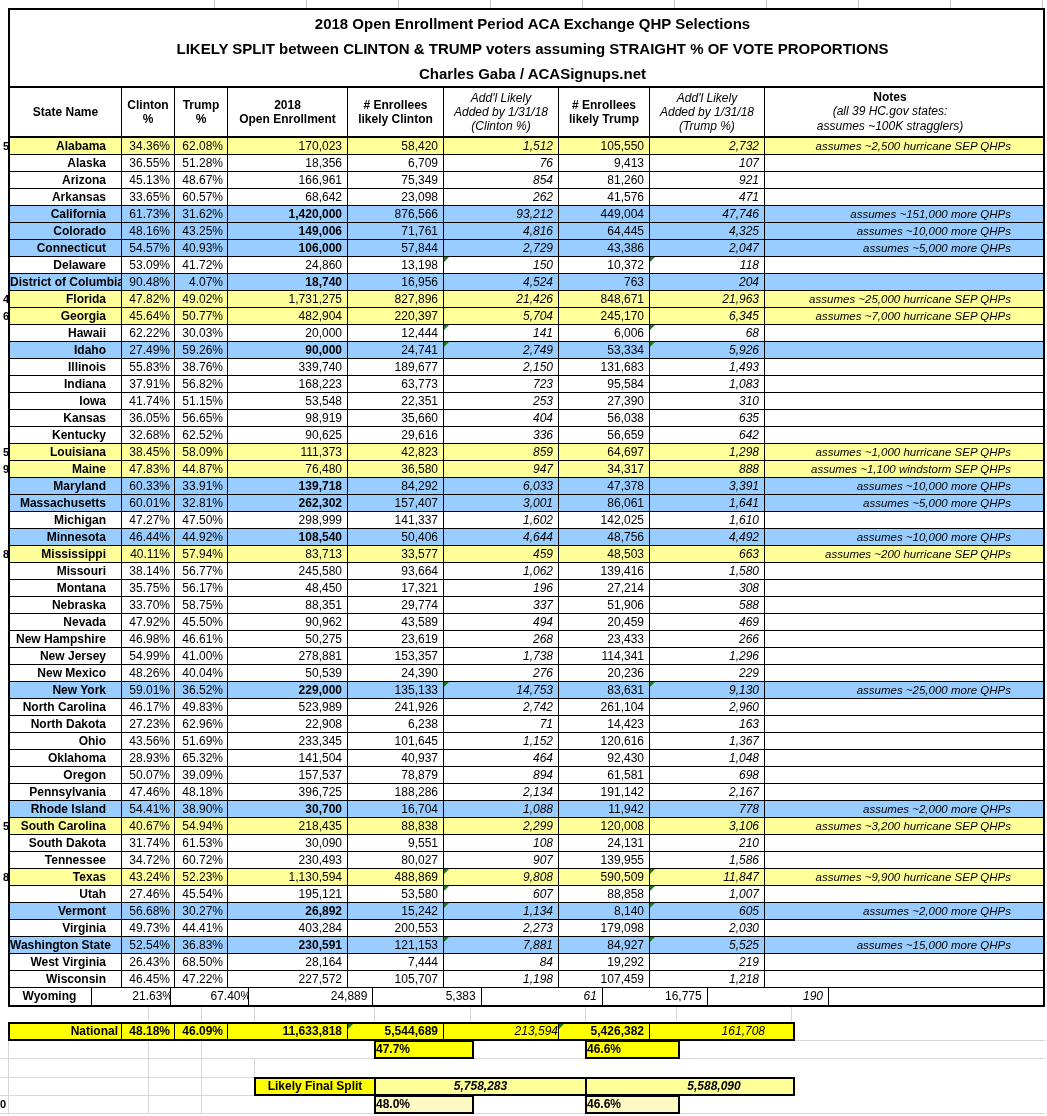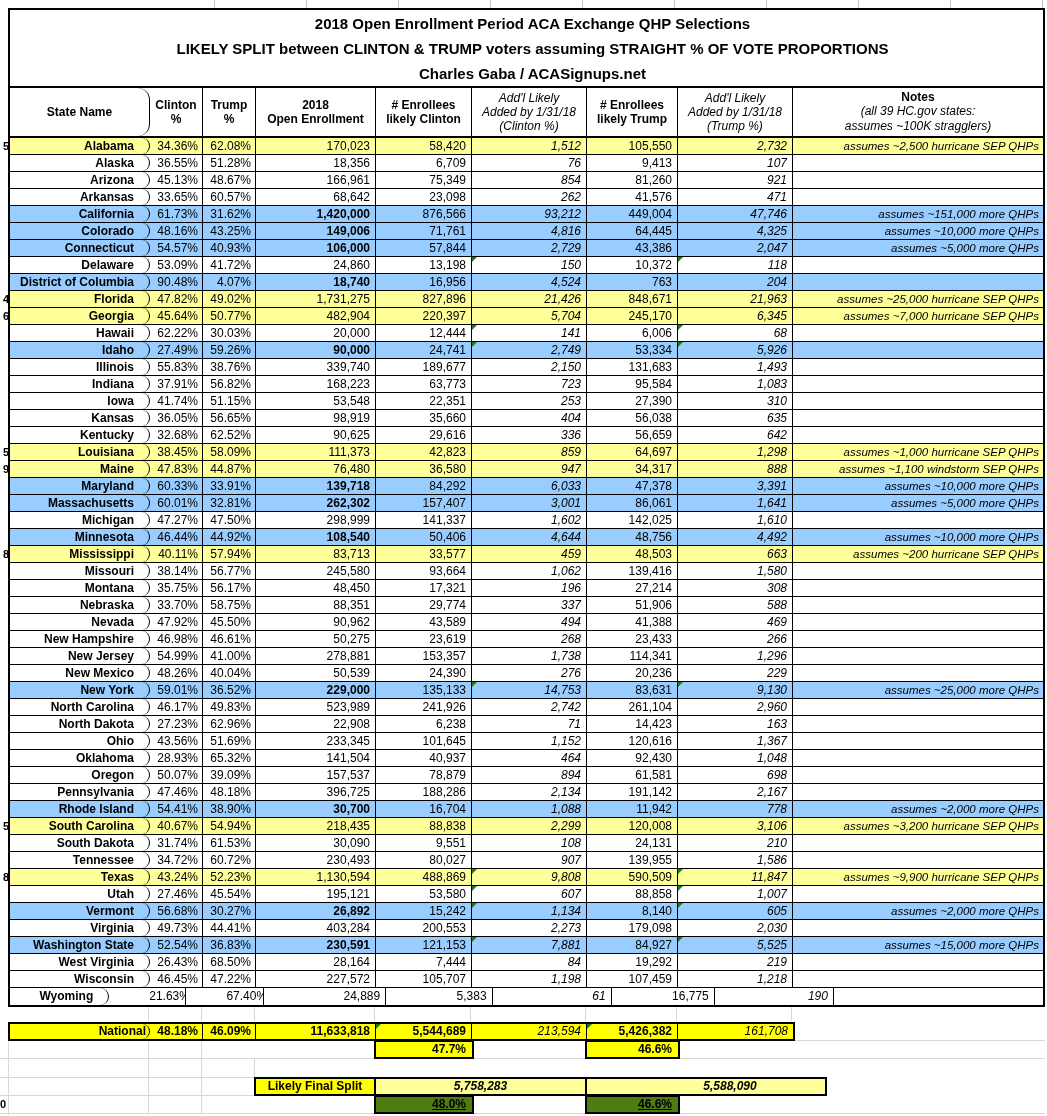--- a/index.html
+++ b/index.html
@@ -28,21 +28,21 @@
   .hdr .cell{
     display:flex;flex-direction:column;justify-content:center;align-items:center;
     white-space:pre-line;line-height:14px;font-weight:bold;padding:0 1px;
   }
   .hdr .it{font-weight:normal;font-style:italic;}
   .hdr .noteshdr .sub{font-weight:normal;font-style:italic;white-space:pre-line;line-height:15px;}
   .cell{
     box-sizing:border-box;border-right:1px solid #000;overflow:hidden;
     white-space:nowrap;position:relative;
   }
-  .c0{width:140px;border-radius:12px;} .c1{width:53px;} .c2{width:53px;} .c3{width:120px;}
+  .c0{width:112px;} .c1{width:53px;} .c2{width:53px;} .c3{width:120px;}
   .c4{width:96px;}  .c5{width:115px;} .c6{width:91px;} .c7{width:115px;}
   .c8{width:250px;border-right:none;}
   
   .row{display:flex;height:17px;line-height:16px;border-bottom:1px solid #000;
        box-sizing:border-box;font-size:12px;position:relative;background:#fff;}
   .row:last-child{border-bottom:none;gap:40px;}
   .row .c0{text-align:right;font-weight:bold;padding-right:15px;}
   .row .c1,.row .c2{text-align:right;padding-right:4px;}
   .row .c3,.row .c4,.row .c6{text-align:right;padding-right:5px;}
   .row .c5,.row .c7{text-align:right;padding-right:5px;font-style:italic;}
@@ -58,35 +58,35 @@
   .natblock{
     position:absolute;left:8px;top:1022px;width:787px;height:19px;
     border:2px solid #000;box-sizing:border-box;display:flex;
     background:#FFFF00;font-size:12px;line-height:15px;font-weight:bold;
   }
   .natblock .cell{border-right:1px solid #000;}
   .natblock .c7{border-right:none;}
   .natblock .c0{text-align:right;padding-right:3px;}
   .natblock .c1,.natblock .c2{text-align:right;padding-right:4px;}
   .natblock .c3,.natblock .c4,.natblock .c6{text-align:right;padding-right:5px;}
-  .natblock .c5,.natblock .c7{text-align:right;padding-right:5px;font-style:italic;font-weight:normal;}
+  .natblock .c5,.natblock .c7{text-align:right;font-style:italic;font-weight:normal;}
   .pctcell{
     position:absolute;height:19px;border:2px solid #000;box-sizing:border-box;
-    font-size:12px;line-height:15px;font-weight:bold;text-align:right;
+    font-size:12px;line-height:15px;font-weight:bold;
     padding-right:6px;overflow:hidden;
   }
   .bright{background:#FFFF00;}
-  .pale{background:#4d7c0f;text-decoration:underline;}
+  .pale{background:#fef9c3;}
   
   .fsrow{position:absolute;left:254px;top:1077px;height:19px;display:flex;}
   .fscell{border:2px solid #000;box-sizing:border-box;height:19px;
           font-size:12px;line-height:15px;text-align:center;overflow:hidden;}
   .fslabel{width:122px;background:#FFFF00;font-weight:bold;}
   .fsval{width:213px;background:#FFFF99;font-weight:bold;font-style:italic;margin-left:-2px;}
-  .fsval2{width:242px;background:#FFFF99;font-weight:bold;font-style:italic;margin-left:-2px;padding-left:48px;}
+  .fsval2{width:210px;background:#FFFF99;font-weight:bold;font-style:italic;margin-left:-2px;padding-left:48px;}
   .bdigit{position:absolute;left:0;top:1097px;width:6px;overflow:hidden;direction:rtl;
           font-weight:bold;font-size:11px;line-height:15px;}
 </style>
 </head>
 <body>
 
 <div>
   <div class="tick" style="left:214px"></div>
   <div class="tick" style="left:306px"></div>
   <div class="tick" style="left:398px"></div>
@@ -491,21 +491,21 @@
     <div class="cell c8"></div>
   </div>
       <div class="row">
     <span class="digit"></span>
     <div class="cell c0">Nevada</div>
     <div class="cell c1">47.92%</div>
     <div class="cell c2">45.50%</div>
     <div class="cell c3">90,962</div>
     <div class="cell c4">43,589</div>
     <div class="cell c5">494</div>
-    <div class="cell c6">41,388</div>
+    <div class="cell c6">20,459</div>
     <div class="cell c7">469</div>
     <div class="cell c8"></div>
   </div>
       <div class="row">
     <span class="digit"></span>
     <div class="cell c0">New Hampshire</div>
     <div class="cell c1">46.98%</div>
     <div class="cell c2">46.61%</div>
     <div class="cell c3">50,275</div>
     <div class="cell c4">23,619</div>

